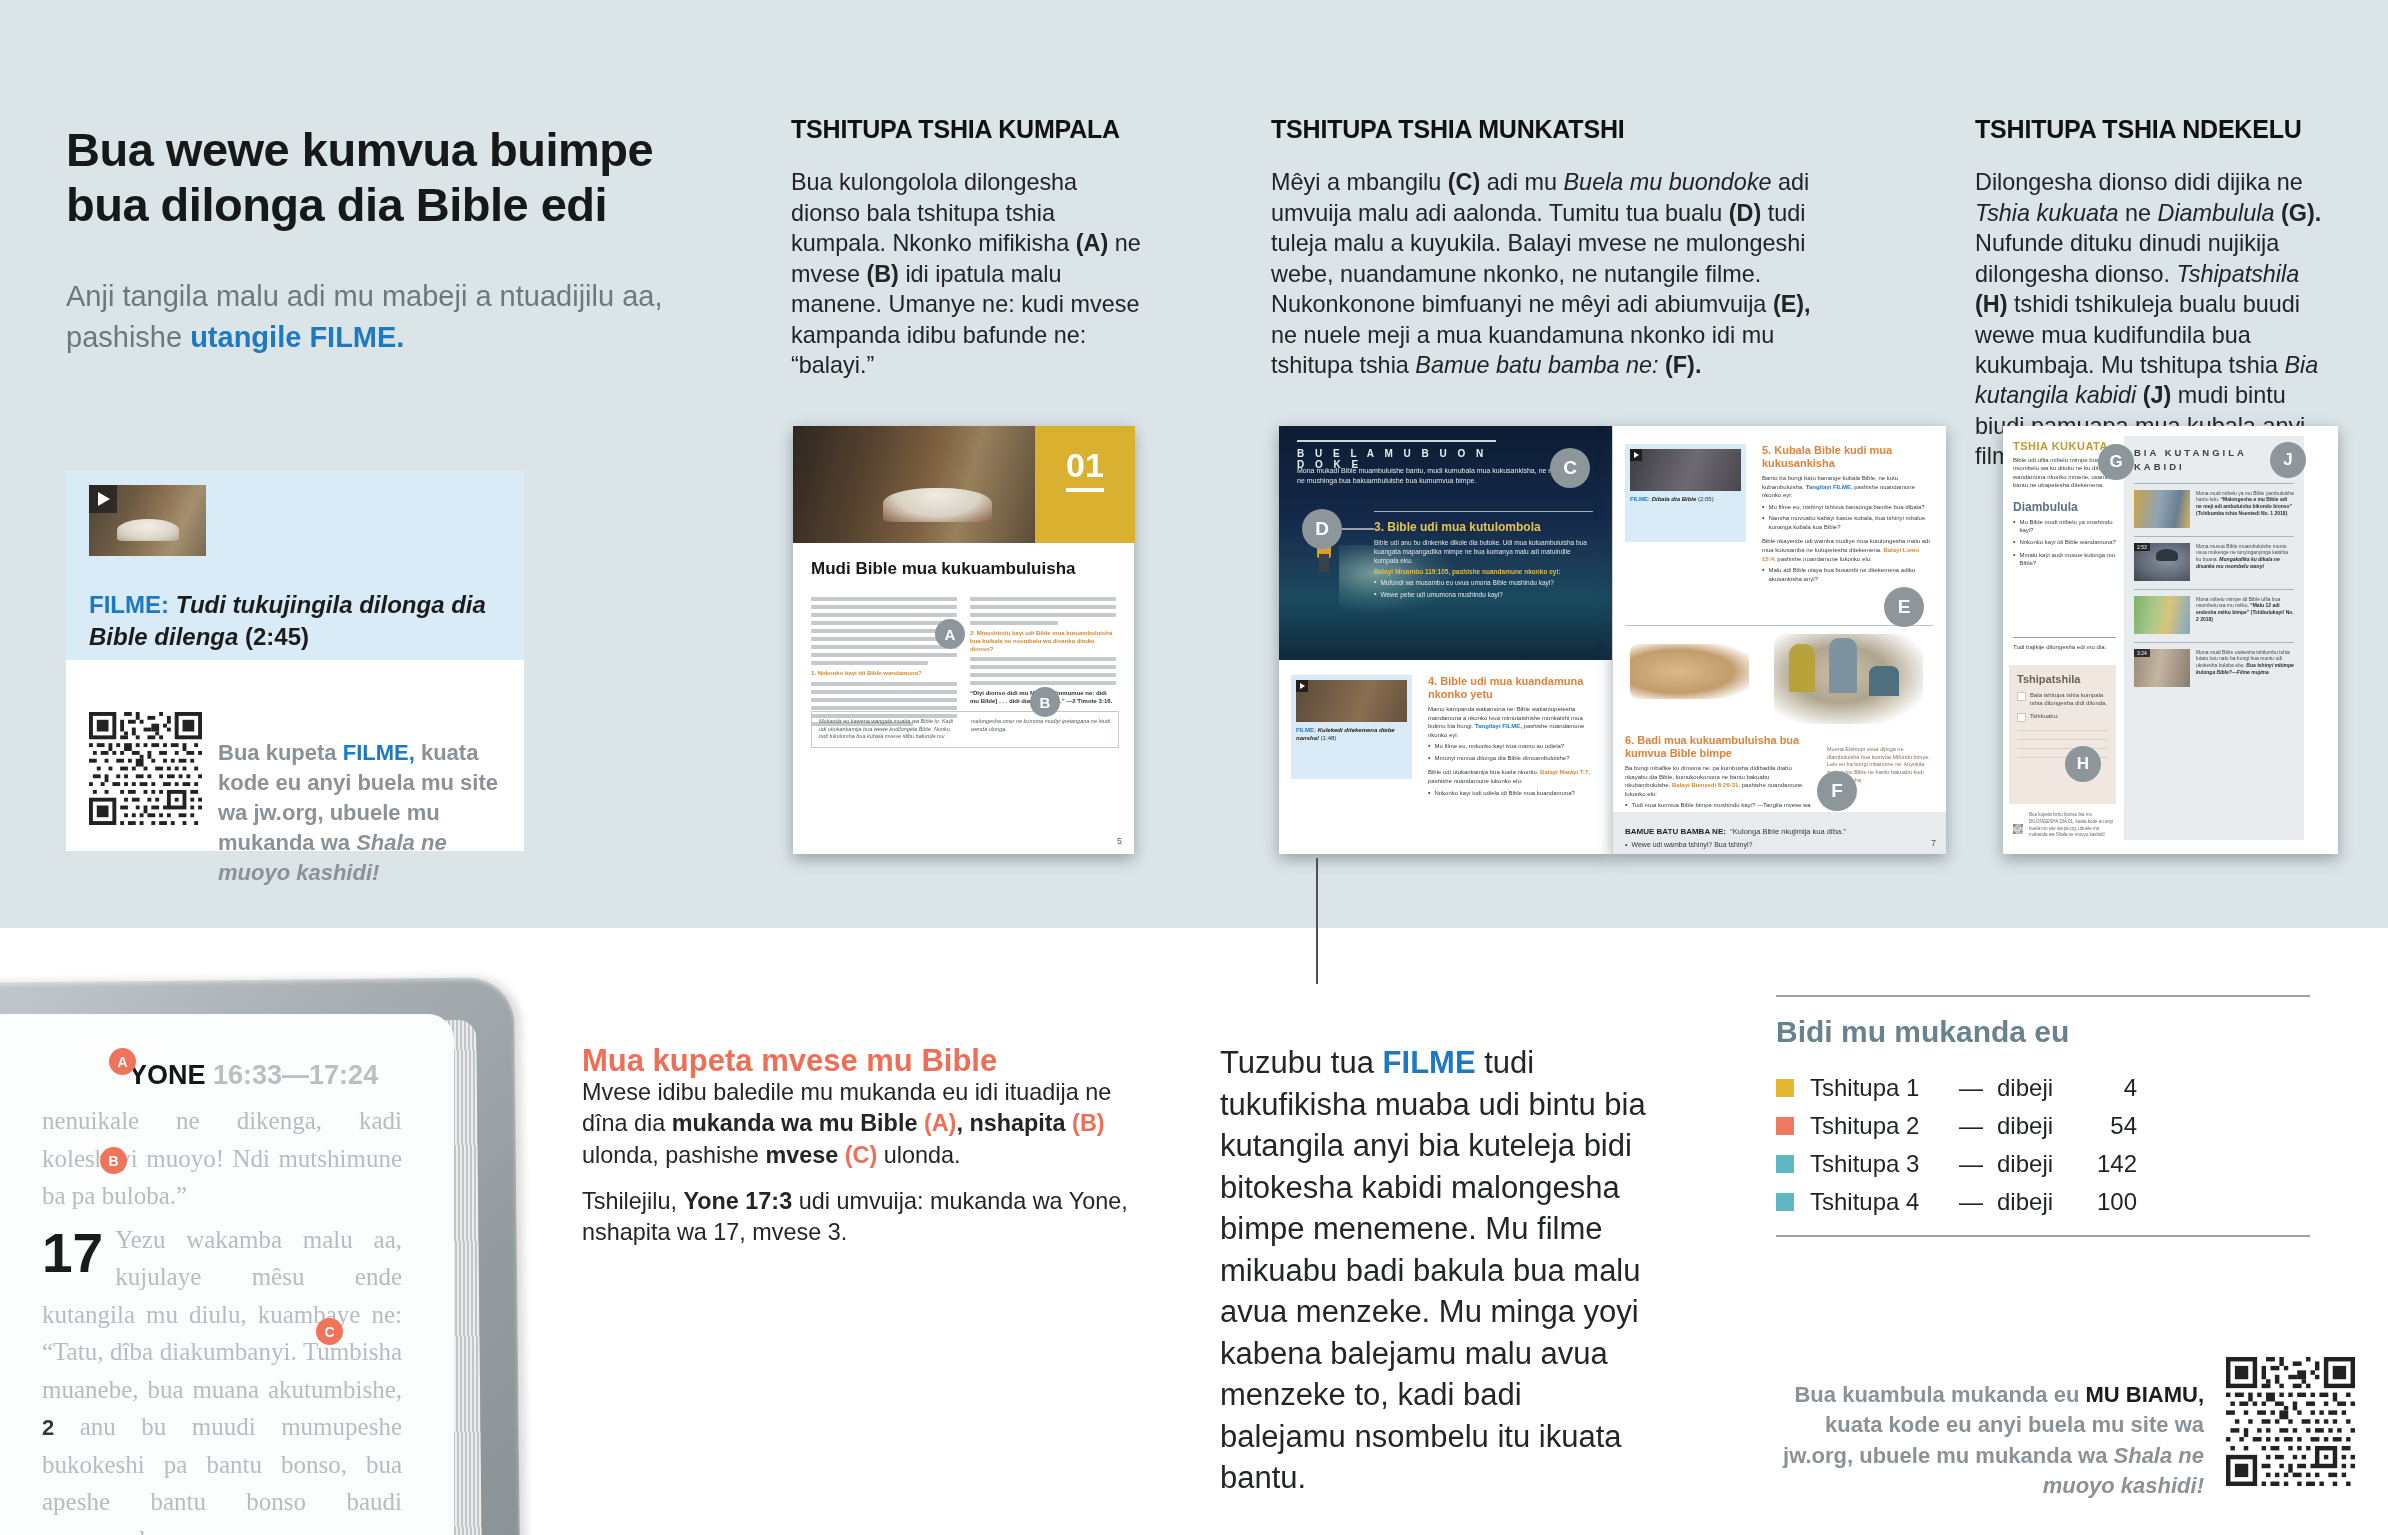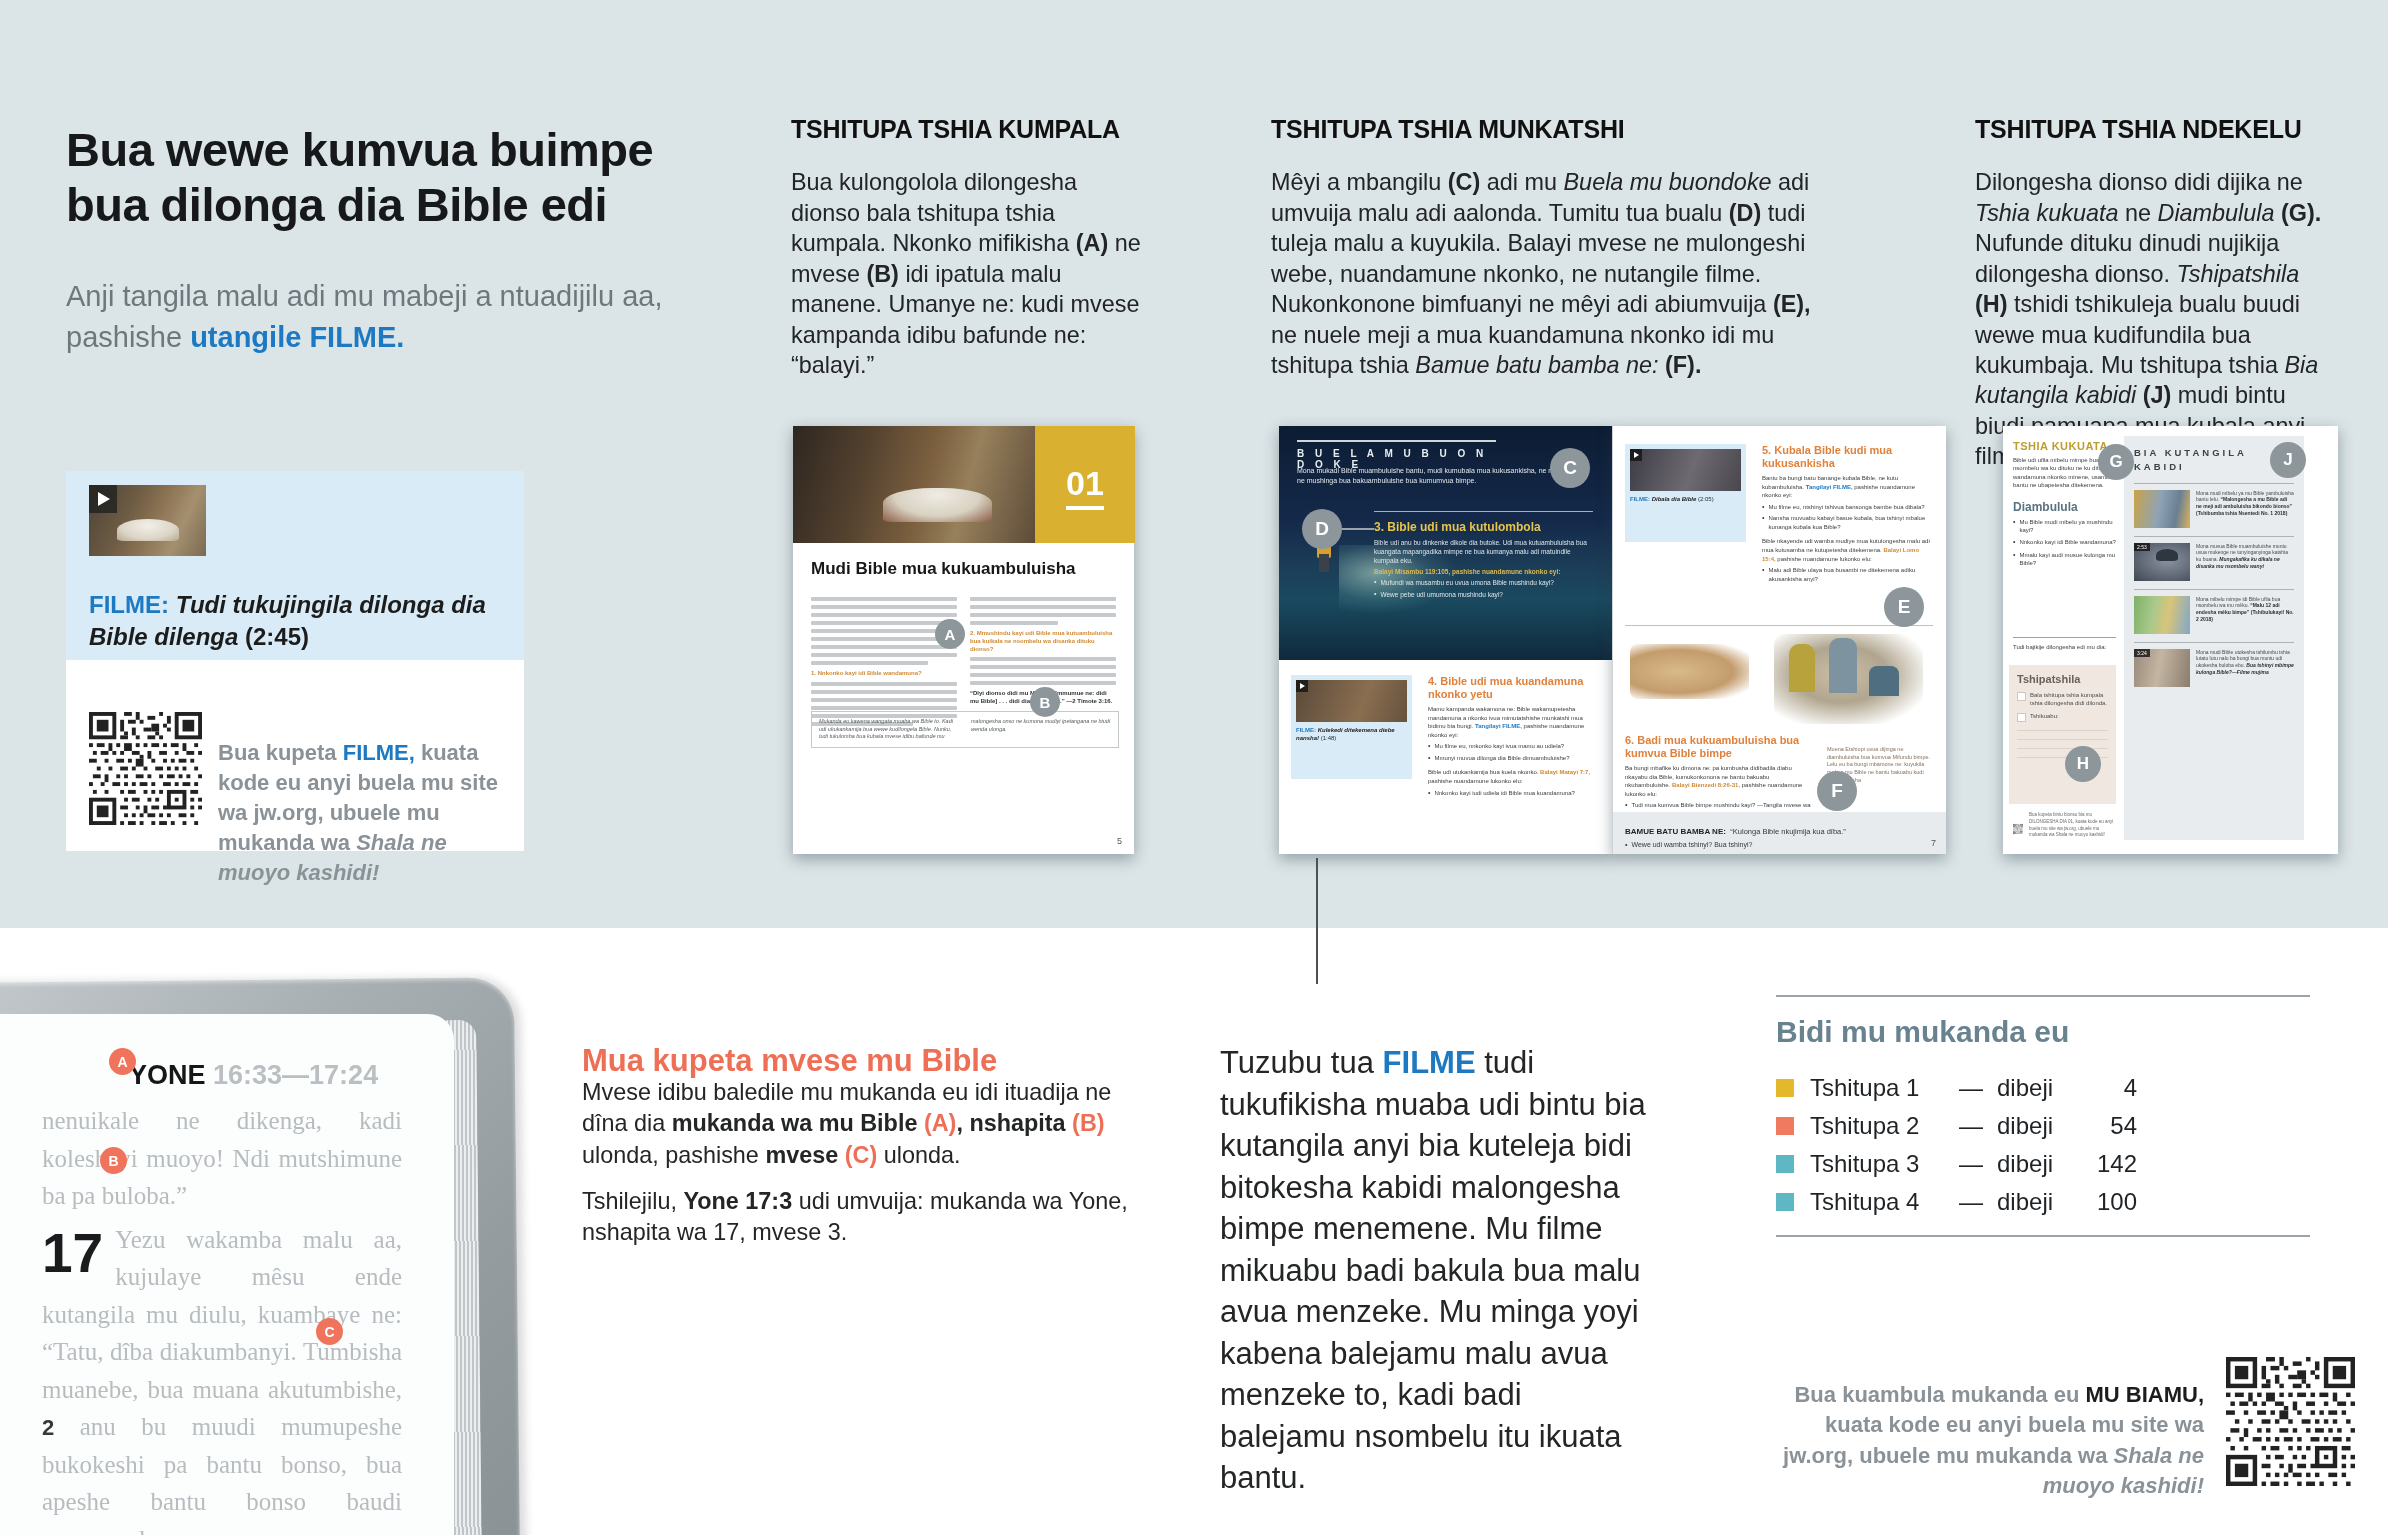--- a/index.html
+++ b/index.html
@@ -38,21 +38,21 @@
   .marker{position:absolute;border-radius:50%;background:#8c969b;color:#fff;font-weight:bold;
           display:flex;align-items:center;justify-content:center;z-index:5;}
   .fl{height:4px;background:#c6cacc;margin:4px 0;border-radius:1px;} .fl.w80{width:80%;} .fl.w70{width:70%;} .fl.w60{width:60%;}
   
   .thumb1{left:793px;top:426px;width:341px;height:428px;}
   .t1-photo{position:absolute;left:0;top:0;width:242px;height:117px;
      background:linear-gradient(105deg,#2e2620 0%,#54422f 30%,#7d6140 55%,#97805c 70%,#5d4c38 100%);}
   .t1-photo .book{position:absolute;left:90px;top:62px;width:109px;height:34px;border-radius:45% 45% 8% 8%;
      background:radial-gradient(ellipse at 50% 20%,#efece4 0%,#d9d2c2 55%,#8a5c43 100%);}
   .t1-num{position:absolute;left:242px;top:0;width:100px;height:117px;background:#d9b02f;color:#fff;
-     font-size:34px;font-weight:bold;text-align:center;padding-top:38px;box-sizing:border-box;}
+     font-size:34px;font-weight:bold;text-align:center;padding-top:20px;box-sizing:border-box;}
   .t1-num span{border-bottom:4px solid #fff;padding-bottom:4px;}
   .t1-title{position:absolute;left:18px;top:133px;width:299px;font-size:17px;font-weight:bold;color:#161819;}
   .t1-cols{position:absolute;left:18px;top:167px;width:305px;display:flex;gap:13px;}
   .t1-col{width:146px;}
   .t1-q{font-size:6px;font-weight:bold;color:#d08a35;margin:5px 0 3px 0;line-height:1.3;}
   .t1-quote{font-size:6px;font-weight:bold;color:#2f3335;line-height:1.35;margin-top:4px;}
   .t1-box{position:absolute;left:18px;top:285px;width:292px;border:1px solid #c3c8ca;padding:6px 7px;
      font-size:5.5px;line-height:1.4;font-style:italic;color:#555a5c;column-count:2;column-gap:12px;}
   .t1-pnum{position:absolute;right:12px;bottom:8px;font-size:9px;color:#55595b;}
   

